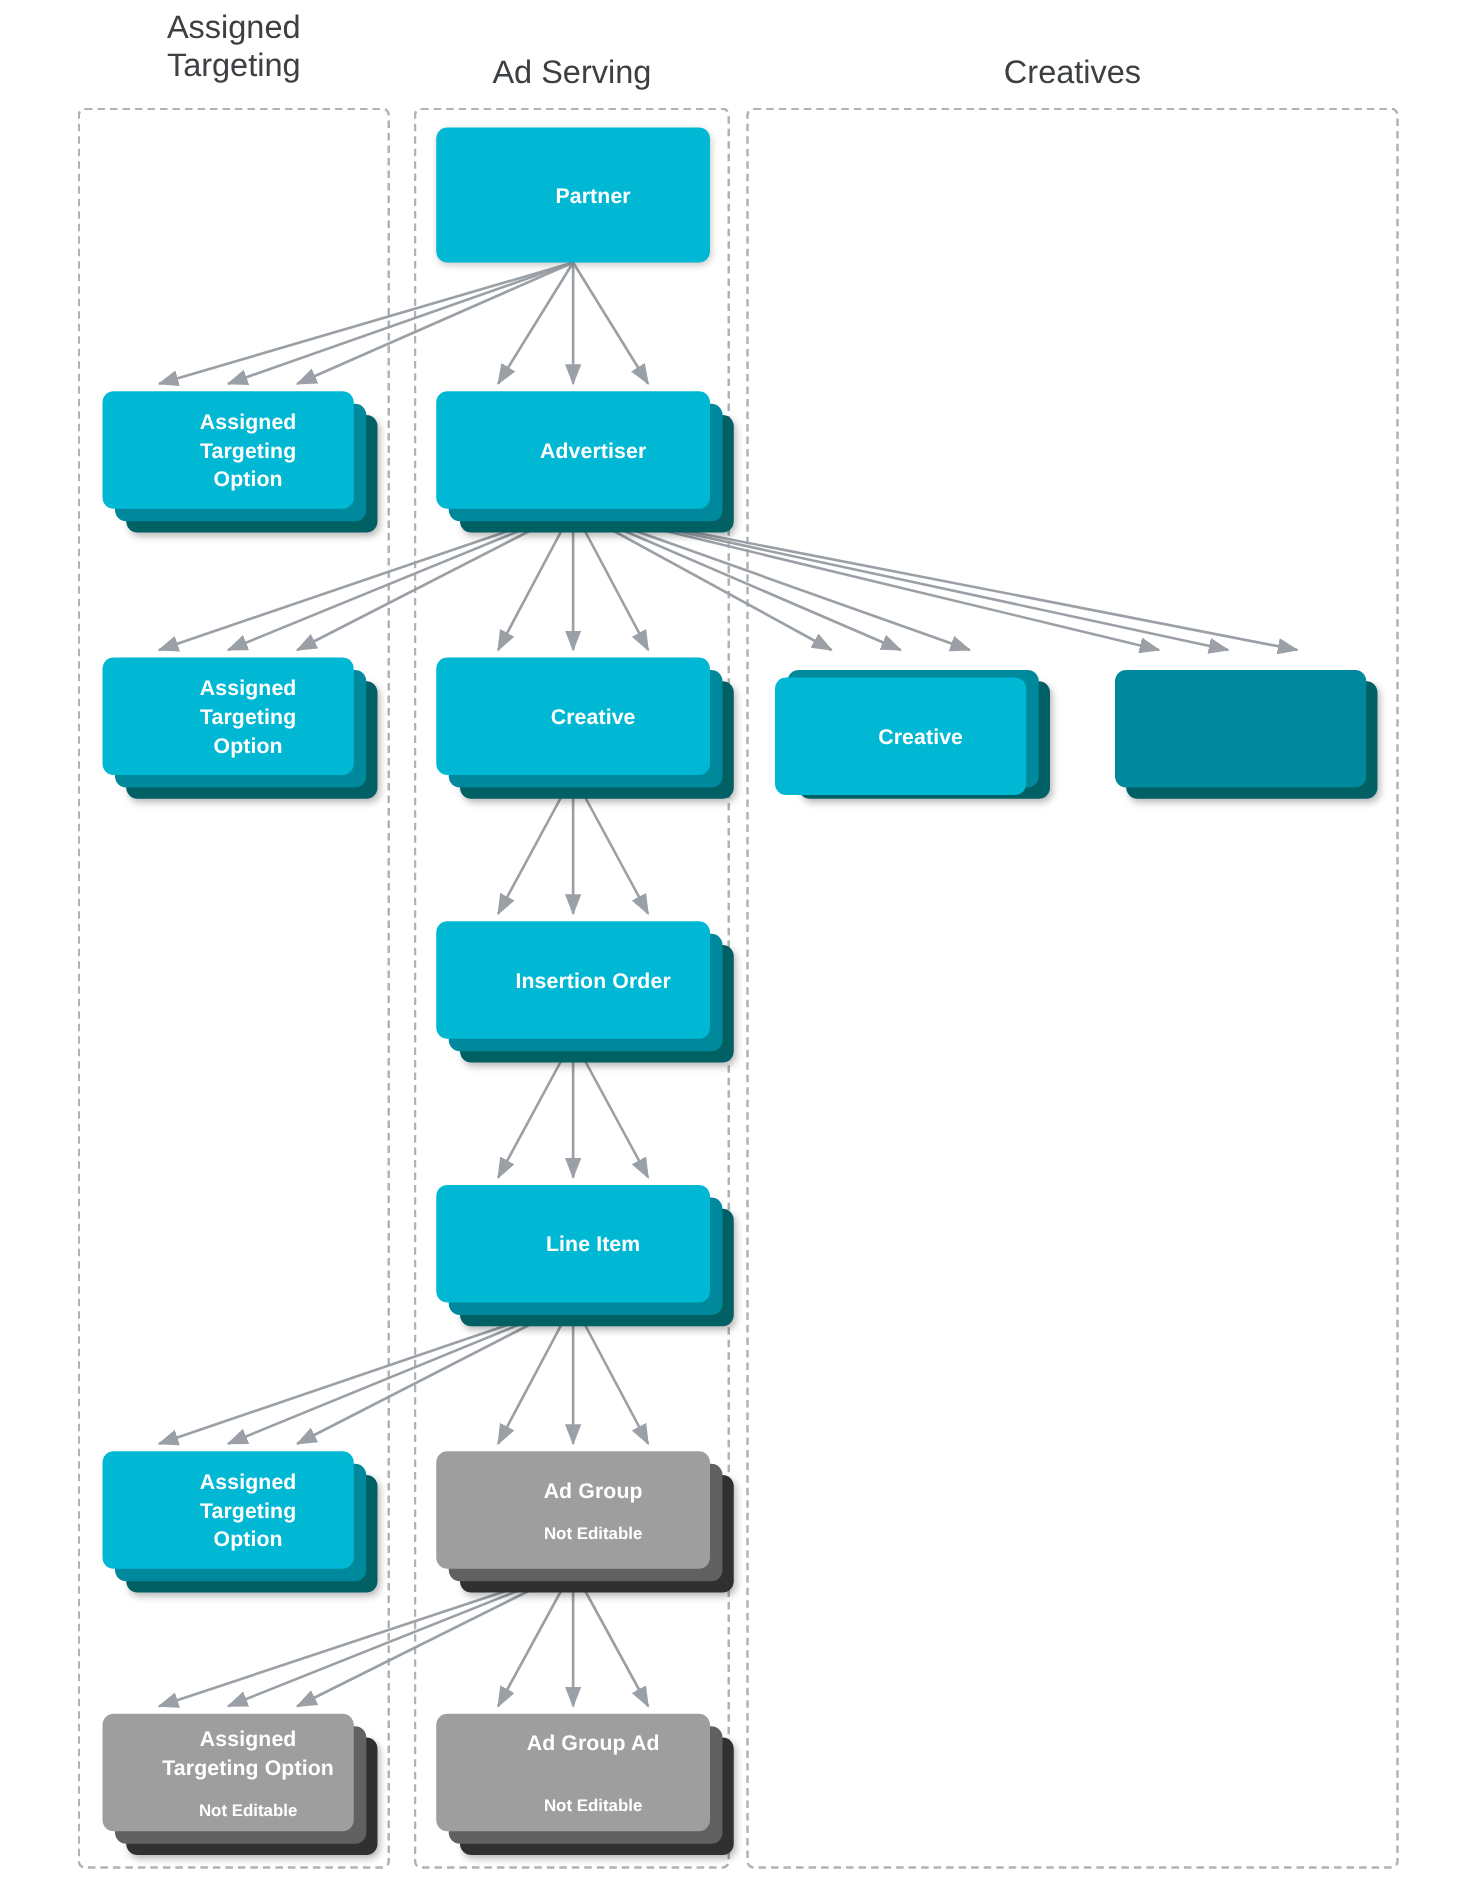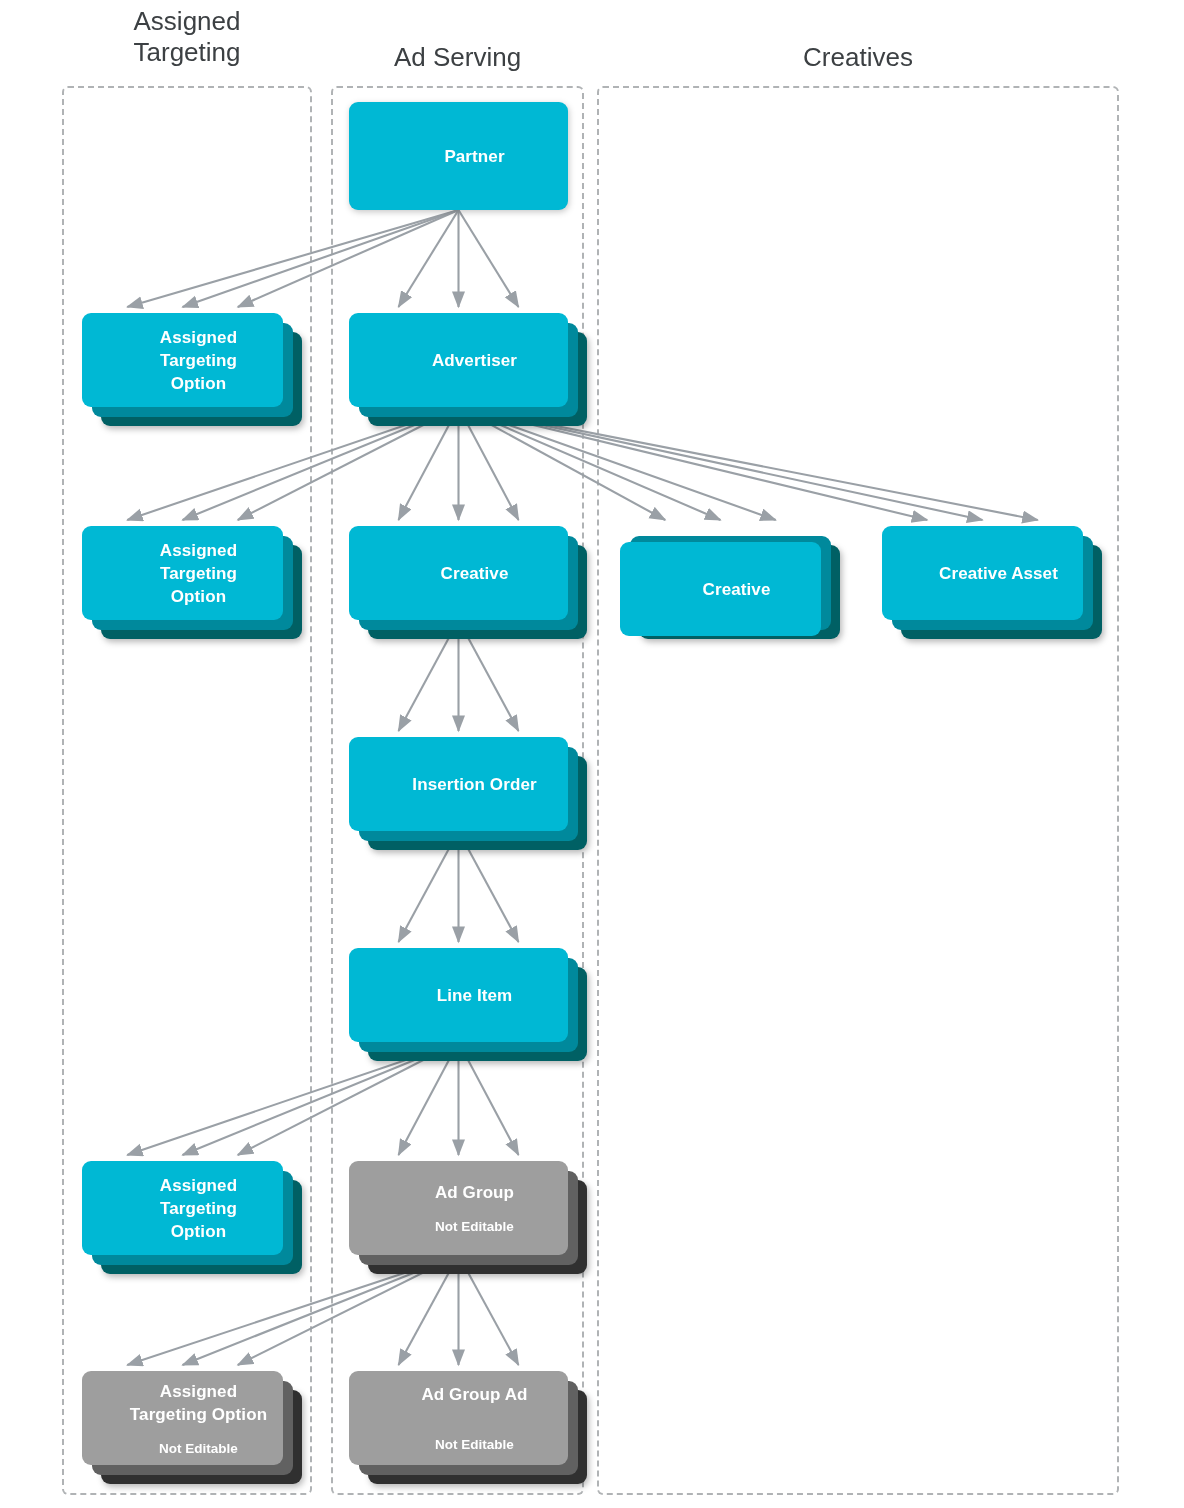--- a/index.html
+++ b/index.html
@@ -176,23 +176,20 @@
     <div class="layer l3" style="left:19px;top:19px;width:201px;height:94px;background:#006064;"></div>
     <div class="layer" style="left:10px;top:10px;width:201px;height:94px;background:#00899c;"></div>
     <div class="face" style="width:201px;height:94px;background:#00b8d4;margin-top:16px;">
       <div class="title">Creative</div>
     </div>
   </div>
 
   <div class="node" style="left:882px;top:526px;width:220px;height:113px;">
     <div class="layer l3" style="left:19px;top:19px;width:201px;height:94px;background:#006064;"></div>
     <div class="layer" style="left:10px;top:10px;width:201px;height:94px;background:#00899c;"></div>
-    <div class="face" style="width:201px;height:94px;background:#00b8d4;">
-      <div class="title">Creative Asset</div>
-    </div>
   </div>
 
   <div class="node" style="left:349px;top:737px;width:238px;height:113px;">
     <div class="layer l3" style="left:19px;top:19px;width:219px;height:94px;background:#006064;"></div>
     <div class="layer" style="left:10px;top:10px;width:219px;height:94px;background:#00899c;"></div>
     <div class="face" style="width:219px;height:94px;background:#00b8d4;">
       <div class="title">Insertion Order</div>
     </div>
   </div>
 

